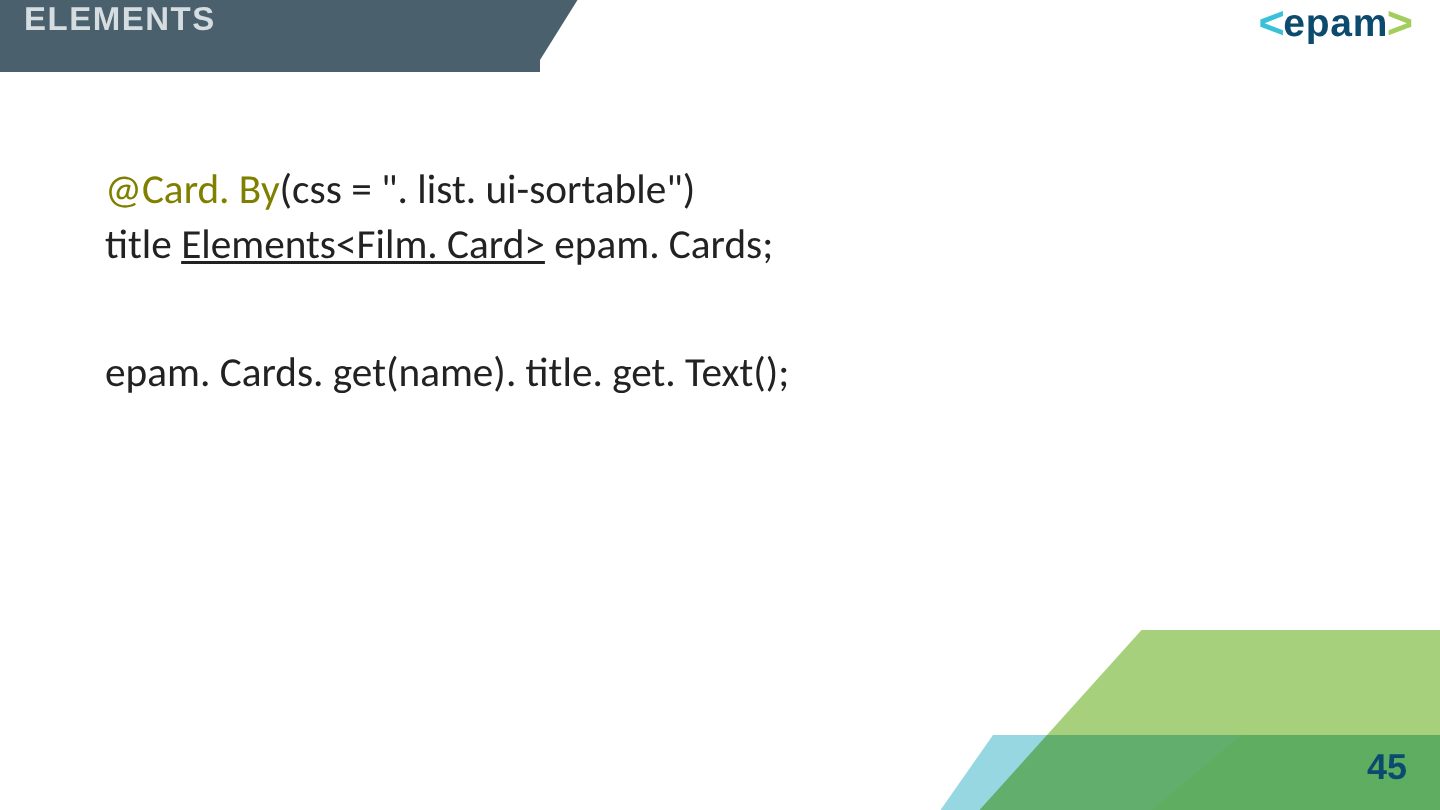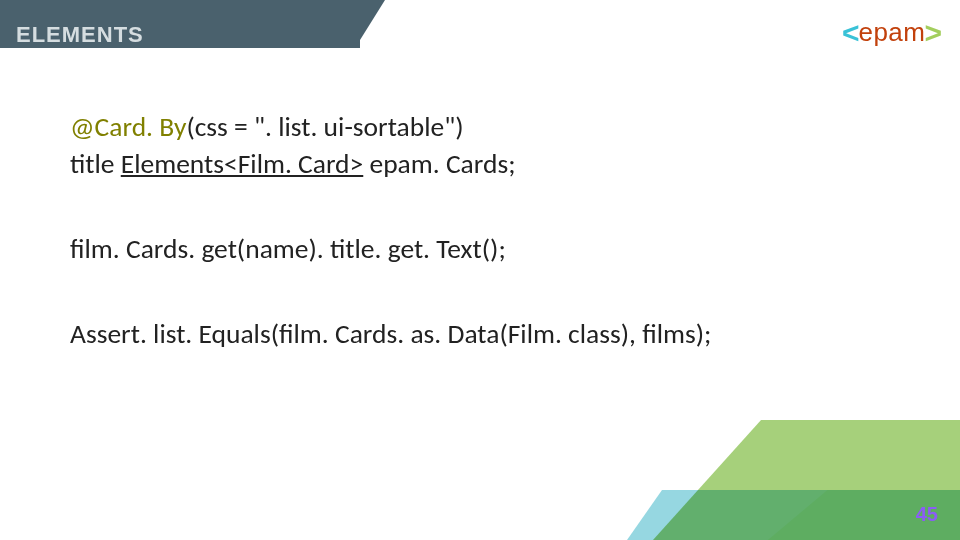--- a/index.html
+++ b/index.html
@@ -8,21 +8,21 @@
     height: 540px;
     font-family: Calibri, Arial, sans-serif;
     background: #fff;
     position: relative;
     overflow: hidden;
   }
   .header {
     width: 100%;
     height: 48px;
     display: flex;
-    align-items: flex-end;
+    align-items: flex-start;
     padding: 0 18px 0 16px;
     position: relative;
     justify-content: space-between;
   }
   .header-bg {
     position: absolute;
     left: 0; top: 0;
     width: 360px;
     height: 48px;
     background: #4a616d;
@@ -55,22 +55,22 @@
   }
   .logo .chev {
     font-size: 30px;
     font-weight: 700;
     line-height: 1;
   }
   .logo .chev.left { color: #39c2d7; margin-right: -2px; }
   .logo .chev.right { color: #a3ce5d; margin-left: -2px; }
   .logo .brand {
     font-size: 26px;
-    font-weight: 400;
-    color: #c2410c;
+    font-weight: 700;
+    color: #0c4a6e;
     letter-spacing: 0.5px;
     padding: 0 1px;
   }
   .content {
     padding: 60px 70px 0 70px;
   }
   .codeblock {
     font-size: 27.5px;
     line-height: 1.35;
     color: #222;
@@ -114,22 +114,22 @@
     width: 260px;
     height: 130px;
     background: #c9e6a0;
     transform: skewX(-50deg);
     opacity: 0.55;
   }
   .pagenum {
     position: absolute;
     right: 22px;
     bottom: 14px;
-    color: #8b5cf6;
-    font-size: 20px;
+    color: #0c4a6e;
+    font-size: 24px;
     font-weight: 700;
     z-index: 5;
     font-family: Arial, sans-serif;
   }
 </style>
 </head>
 <body>
 
 <div class="header">
   <div class="header-bg"></div>
@@ -146,26 +146,23 @@
   <div class="codeblock">
     <div>
       <span class="annot">@Card. By</span><span>(css = ". list. ui-sortable")</span>
     </div>
     <div>
       <span>title </span><span class="deco">Elements&lt;Film. Card&gt;</span><span> epam. Cards;</span>
     </div>
   </div>
 
   <div class="codeblock">
-    <div>film. Cards. get(name). title. get. Text();</div>
+    <div>epam. Cards. get(name). title. get. Text();</div>
   </div>
 
-  <div class="codeblock">
-    <div>Assert. list. Equals(film. Cards. as. Data(Film. class), films);</div>
-  </div>
 </div>
 
 <div class="footer-shapes">
   <div class="tri3"></div>
   <div class="tri1"></div>
   <div class="tri2"></div>
 </div>
 <div class="pagenum">45</div>
 
 </body></html>

